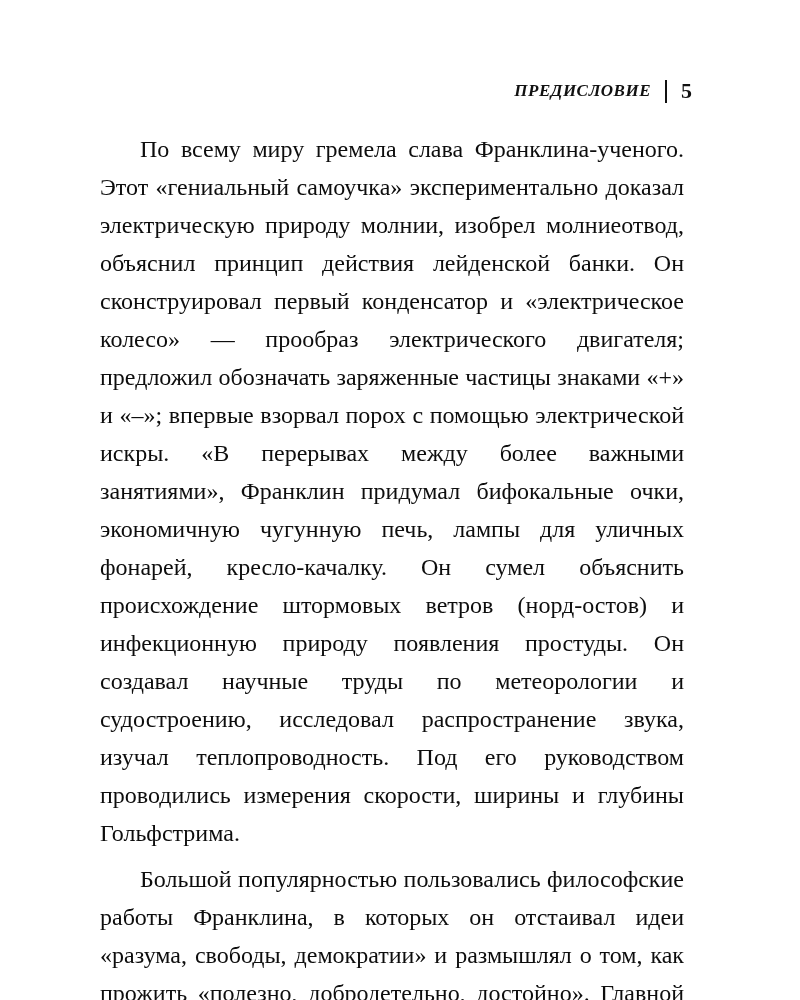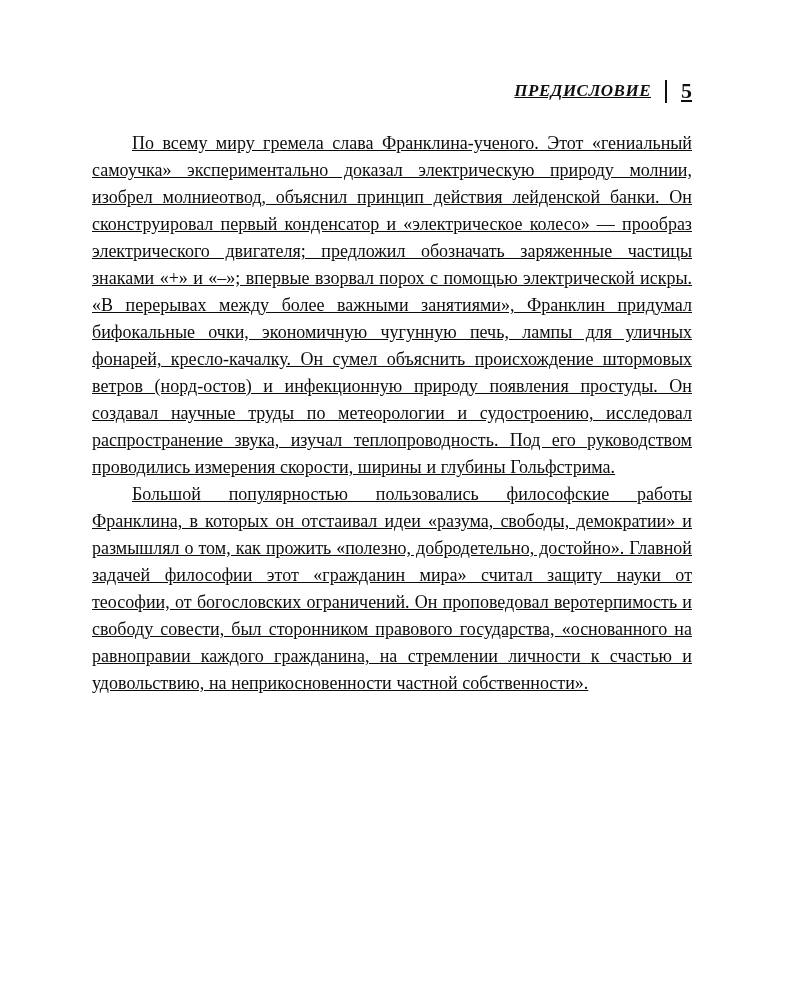--- a/index.html
+++ b/index.html
@@ -14,21 +14,20 @@
     color: #0d0d0d;
     overflow: hidden;
   }
   .page {
     position: relative;
     width: 800px;
     height: 1000px;
     box-sizing: border-box;
     padding: 74px 108px 45px 92px;
     background: #ffffff;
-    text-decoration: underline;
   }
   .running-head {
     display: flex;
     align-items: center;
     justify-content: flex-end;
     gap: 14px;
     height: 34px;
     margin-bottom: 22px;
   }
   .running-head .chapter {
@@ -47,25 +46,25 @@
     background: #111111;
   }
   .running-head .folio {
     font-family: "Liberation Serif", "DejaVu Serif", serif;
     font-weight: bold;
     font-size: 22px;
     color: #111111;
     line-height: 1;
   }
   .body-text p {
-    margin: 0;
+    margin: 8px;
     text-align: justify;
     text-justify: inter-word;
-    font-size: 18px;
-    line-height: 27px;
+    font-size: 24px;
+    line-height: 38px;
     text-indent: 40px;
     hyphens: manual;
     word-spacing: 0.2px;
   }
   .body-text p + p {
     margin-top: 0;
   }
 </style>
 </head>
 <body>

